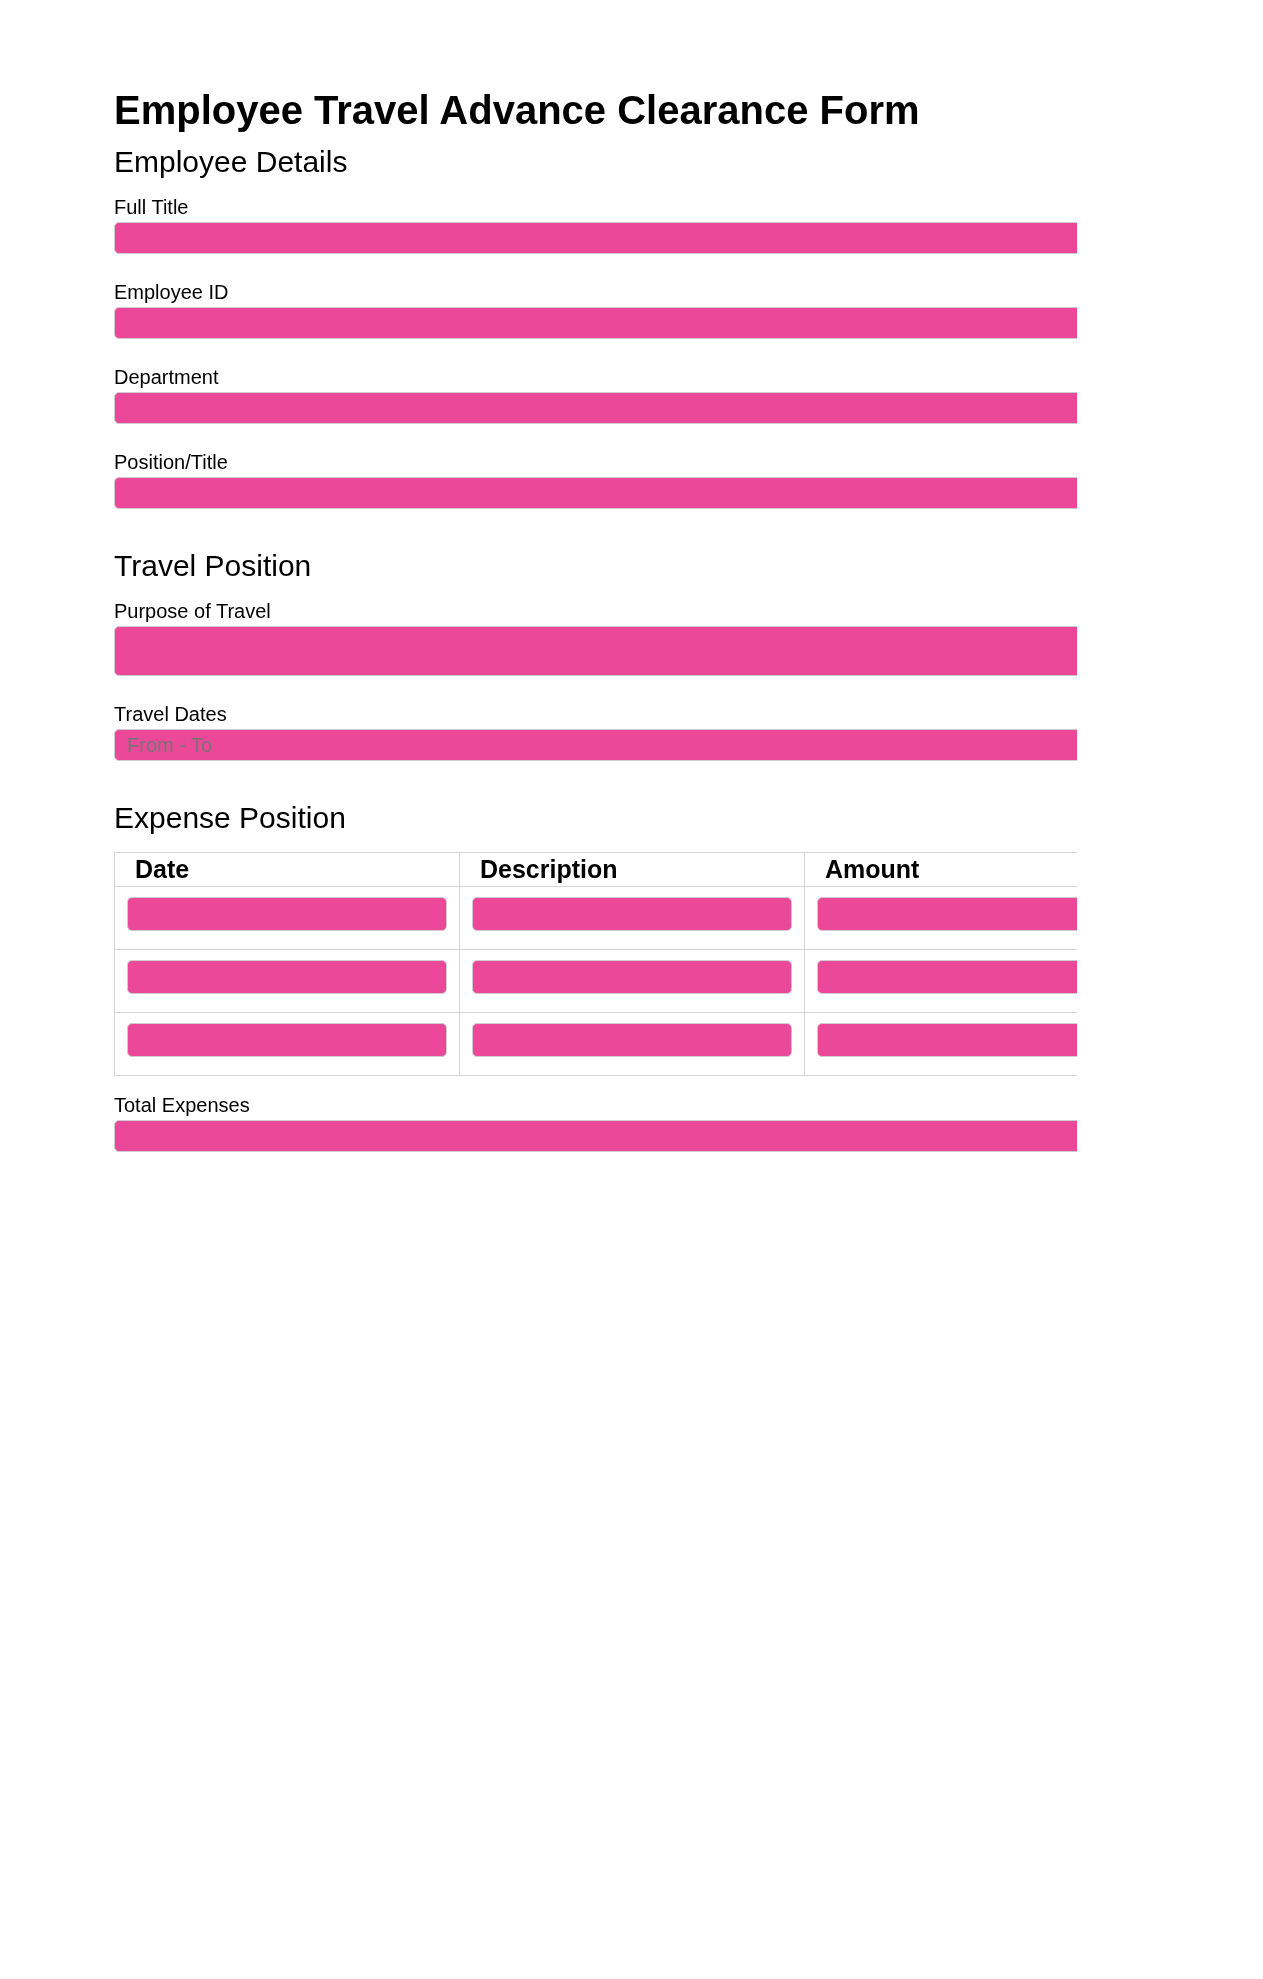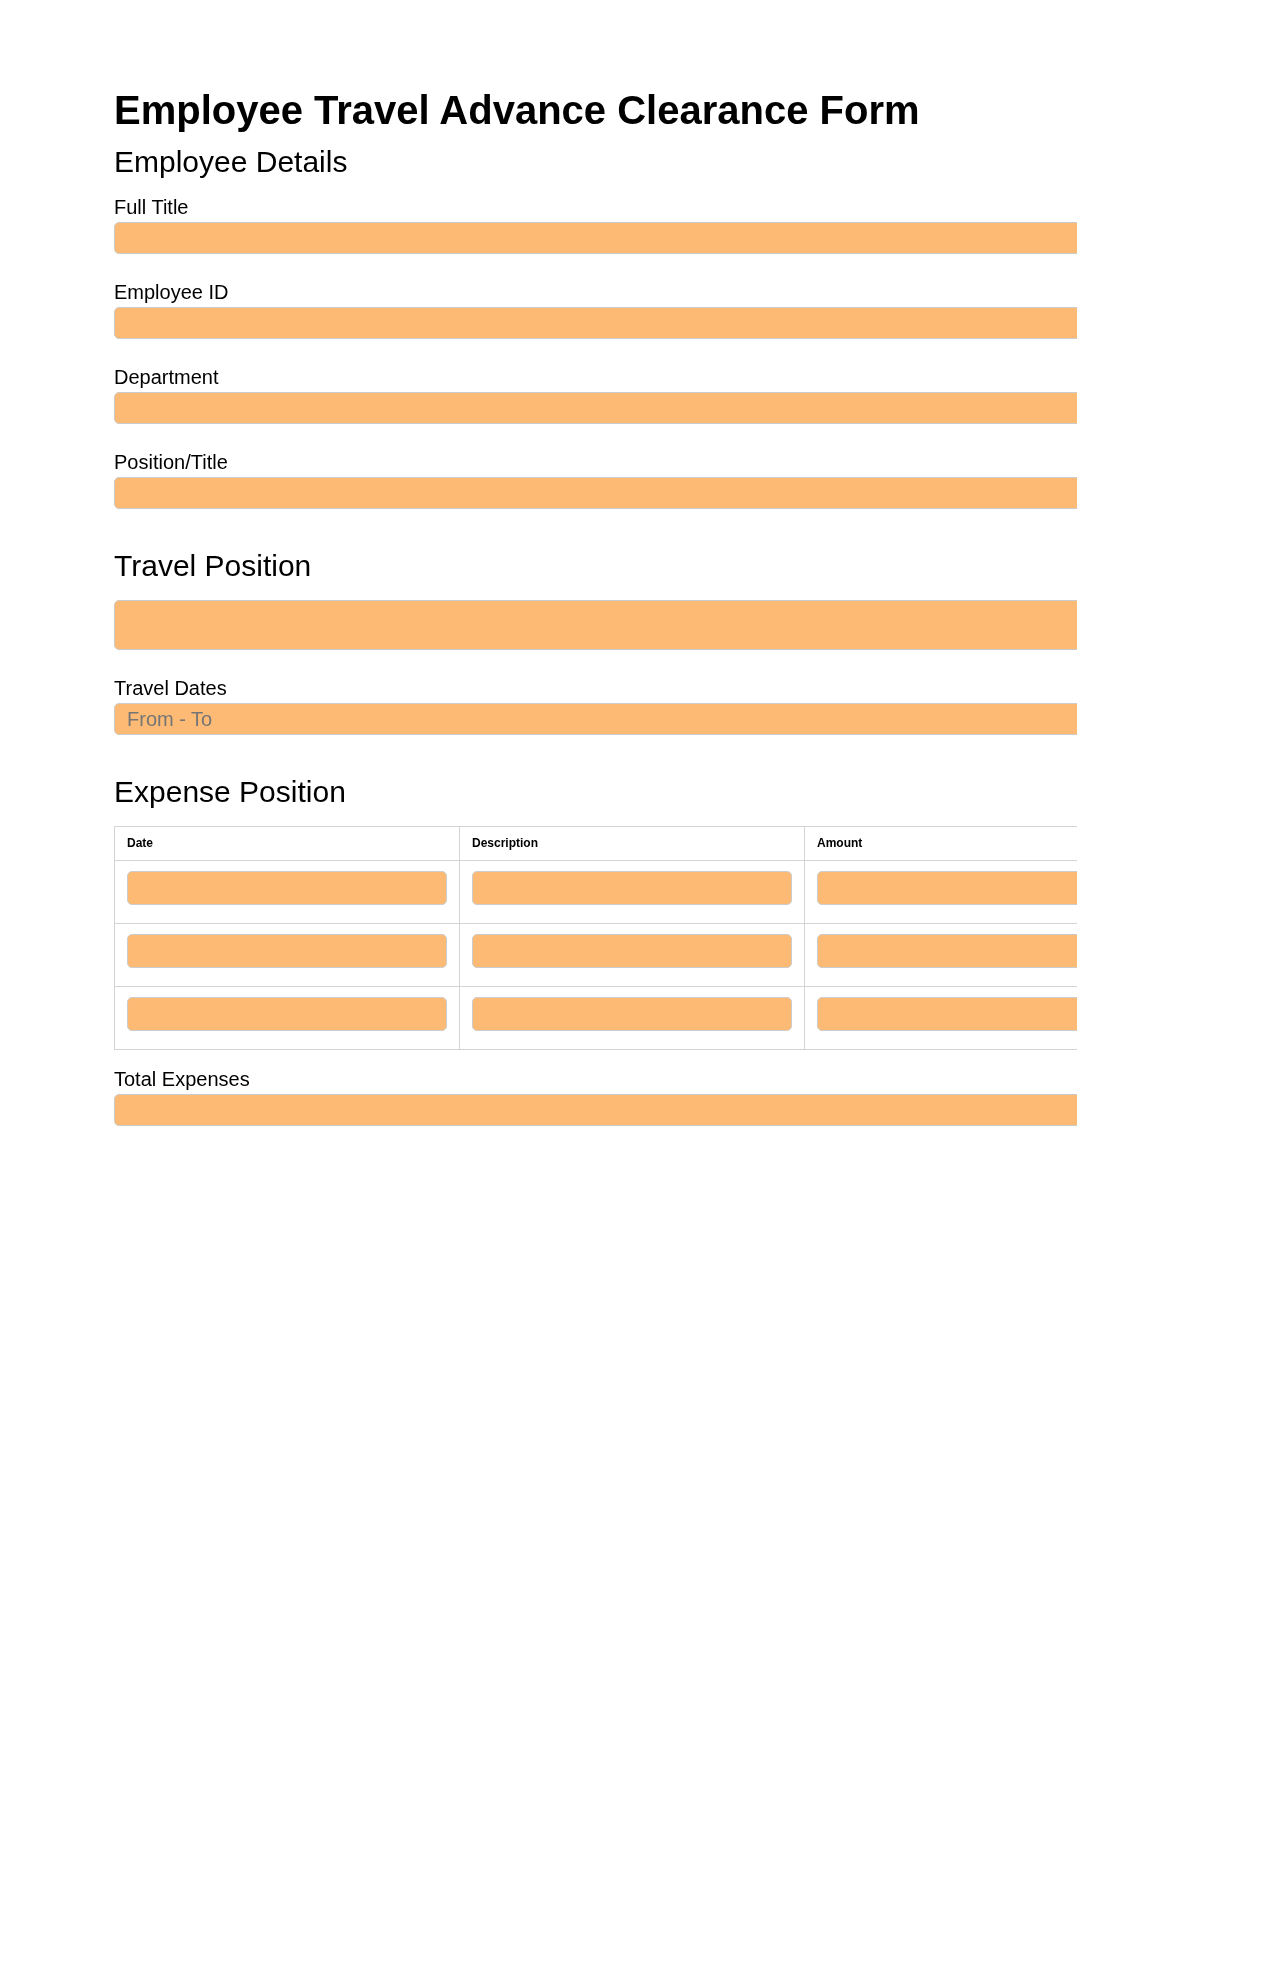--- a/index.html
+++ b/index.html
@@ -53,21 +53,21 @@
     display: block;
     width: 100%;
     box-sizing: border-box;
     height: 32px;
     border: 1px solid #cccccc;
     border-radius: 5px;
     padding: 0 12px;
     font-family: "Liberation Sans", sans-serif;
     font-size: 20px;
     color: #000000;
-    background: #fdba74;
+    background: #ec4899;
     outline: none;
   }
   textarea {
     height: 50px;
     padding: 8px 12px;
     resize: both;
   }
   input::placeholder, textarea::placeholder {
     color: #757575;
     opacity: 1;
@@ -77,24 +77,24 @@
     width: 100%;
     table-layout: fixed;
     margin-bottom: 18px;
   }
   table.expense-table th,
   table.expense-table td {
     border: 1px solid #d4d4d4;
   }
   table.expense-table th {
     text-align: left;
-    font-size: 12px;
+    font-size: 25px;
     line-height: 23px;
     font-weight: bold;
-    padding: 5px 12px;
+    padding: 5px 20px;
   }
   table.expense-table td {
     padding: 10px 12px 18px 12px;
     vertical-align: top;
   }
   table.expense-table td input[type="text"] {
     height: 34px;
   }
 </style>
 </head>
@@ -126,20 +126,21 @@
       <div class="field">
         <label>Position/Title</label>
         <input type="text" style="">
       </div>
     </div>
 
     <div class="section">
       <h2>Travel Position</h2>
 
       <div class="field">
+        <label>Purpose of Travel</label>
         <textarea style=""></textarea>
       </div>
 
 
       <div class="field">
         <label>Travel Dates</label>
         <input type="text" placeholder="From - To" style="">
       </div>
 
     </div>

